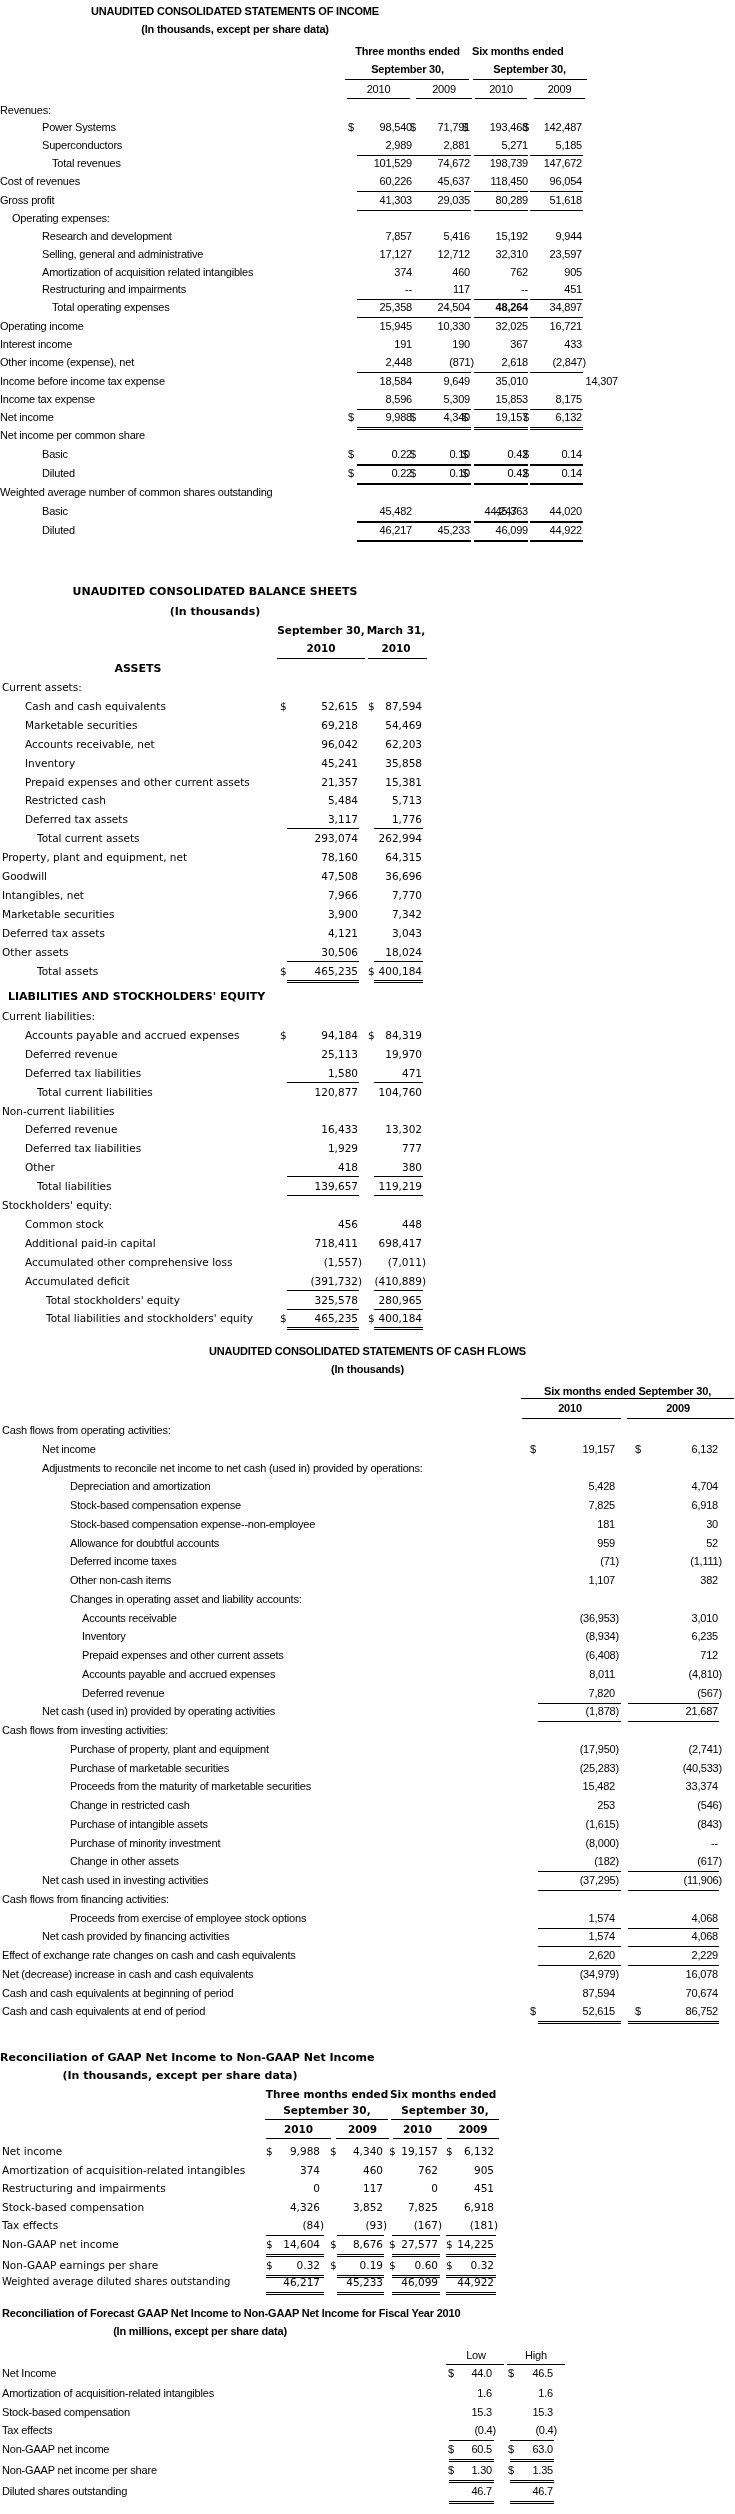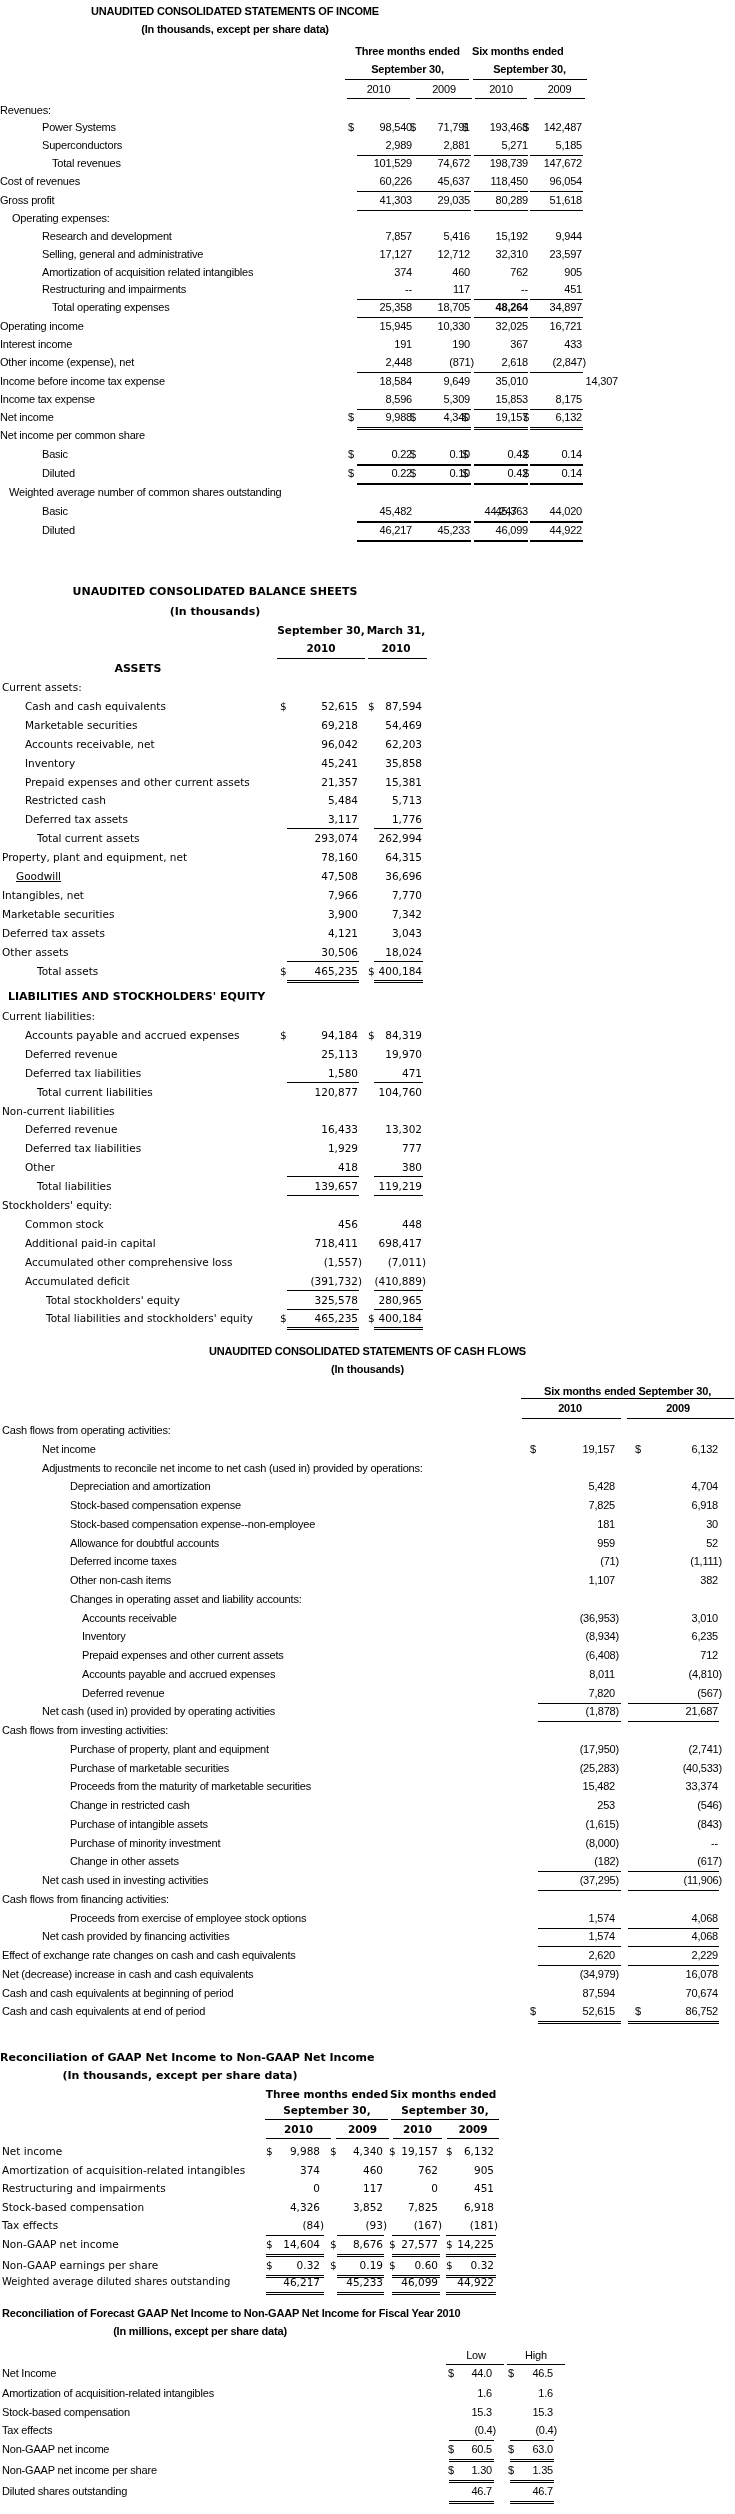--- a/index.html
+++ b/index.html
@@ -126,21 +126,21 @@
       <div class="num" style="left: 458px; width: 70px;">--</div>
       <div class="num" style="left: 512px; width: 70px;">451</div>
     </div>
     <div class="ul" style="left: 357px; top: 299px; width: 57px;"></div>
     <div class="ul" style="left: 414px; top: 299px; width: 57px;"></div>
     <div class="ul" style="left: 474px; top: 299px; width: 54px;"></div>
     <div class="ul" style="left: 530px; top: 299px; width: 53px;"></div>
     <div class="row" style="top: 302px;">
       <div class="lbl" style="left: 52px;">Total operating expenses</div>
       <div class="num" style="left: 342px; width: 70px;">25,358</div>
-      <div class="num" style="left: 400px; width: 70px;">18,705</div>
+      <div class="num" style="left: 400px; width: 70px;">24,504</div>
       <div class="num" style="left: 458px; width: 70px; font-weight: bold;">48,264</div>
       <div class="num" style="left: 512px; width: 70px;">34,897</div>
     </div>
     <div class="ul" style="left: 357px; top: 317px; width: 57px;"></div>
     <div class="ul" style="left: 414px; top: 317px; width: 57px;"></div>
     <div class="ul" style="left: 474px; top: 317px; width: 54px;"></div>
     <div class="ul" style="left: 530px; top: 317px; width: 53px;"></div>
     <div class="row" style="top: 321px;">
       <div class="lbl" style="left: 0px;">Operating income</div>
       <div class="num" style="left: 342px; width: 70px;">15,945</div>
@@ -226,21 +226,21 @@
       <div class="num" style="left: 458px; width: 70px;">0.42</div>
       <div class="cur" style="left: 462px;">$</div>
       <div class="num" style="left: 512px; width: 70px;">0.14</div>
       <div class="cur" style="left: 523px;">$</div>
     </div>
     <div class="thick" style="left: 357px; top: 483px; width: 57px;"></div>
     <div class="thick" style="left: 414px; top: 483px; width: 57px;"></div>
     <div class="thick" style="left: 474px; top: 483px; width: 54px;"></div>
     <div class="thick" style="left: 530px; top: 483px; width: 53px;"></div>
     <div class="row" style="top: 487px;">
-      <div class="lbl" style="left: 0px; padding-left: 9px;">Weighted average number of common shares outstanding</div>
+      <div class="lbl" style="left: 0px;">Weighted average number of common shares outstanding</div>
     </div>
     <div class="row" style="top: 506px;">
       <div class="lbl" style="left: 42px;">Basic</div>
       <div class="num" style="left: 342px; width: 70px;">45,482</div>
       <div class="num" style="left: 400px; width: 70px; margin-left: 47px;">44,247</div>
       <div class="num" style="left: 458px; width: 70px;">45,363</div>
       <div class="num" style="left: 512px; width: 70px;">44,020</div>
     </div>
     <div class="thick" style="left: 357px; top: 521px; width: 57px;"></div>
     <div class="thick" style="left: 414px; top: 521px; width: 57px;"></div>
@@ -316,21 +316,21 @@
       <div class="lbl" style="left: 37px;">Total current assets</div>
       <div class="num" style="left: 278px; width: 80px;">293,074</div>
       <div class="num" style="left: 342px; width: 80px;">262,994</div>
     </div>
     <div class="row" style="top: 852.1px;">
       <div class="lbl" style="left: 2px;">Property, plant and equipment, net</div>
       <div class="num" style="left: 278px; width: 80px;">78,160</div>
       <div class="num" style="left: 342px; width: 80px;">64,315</div>
     </div>
     <div class="row" style="top: 871px;">
-      <div class="lbl" style="left: 16px; text-decoration: underline;">Goodwill</div>
+      <div class="lbl" style="left: 2px;">Goodwill</div>
       <div class="num" style="left: 278px; width: 80px;">47,508</div>
       <div class="num" style="left: 342px; width: 80px;">36,696</div>
     </div>
     <div class="row" style="top: 889.9px;">
       <div class="lbl" style="left: 2px;">Intangibles, net</div>
       <div class="num" style="left: 278px; width: 80px;">7,966</div>
       <div class="num" style="left: 342px; width: 80px;">7,770</div>
     </div>
     <div class="row" style="top: 908.8px;">
       <div class="lbl" style="left: 2px;">Marketable securities</div>

